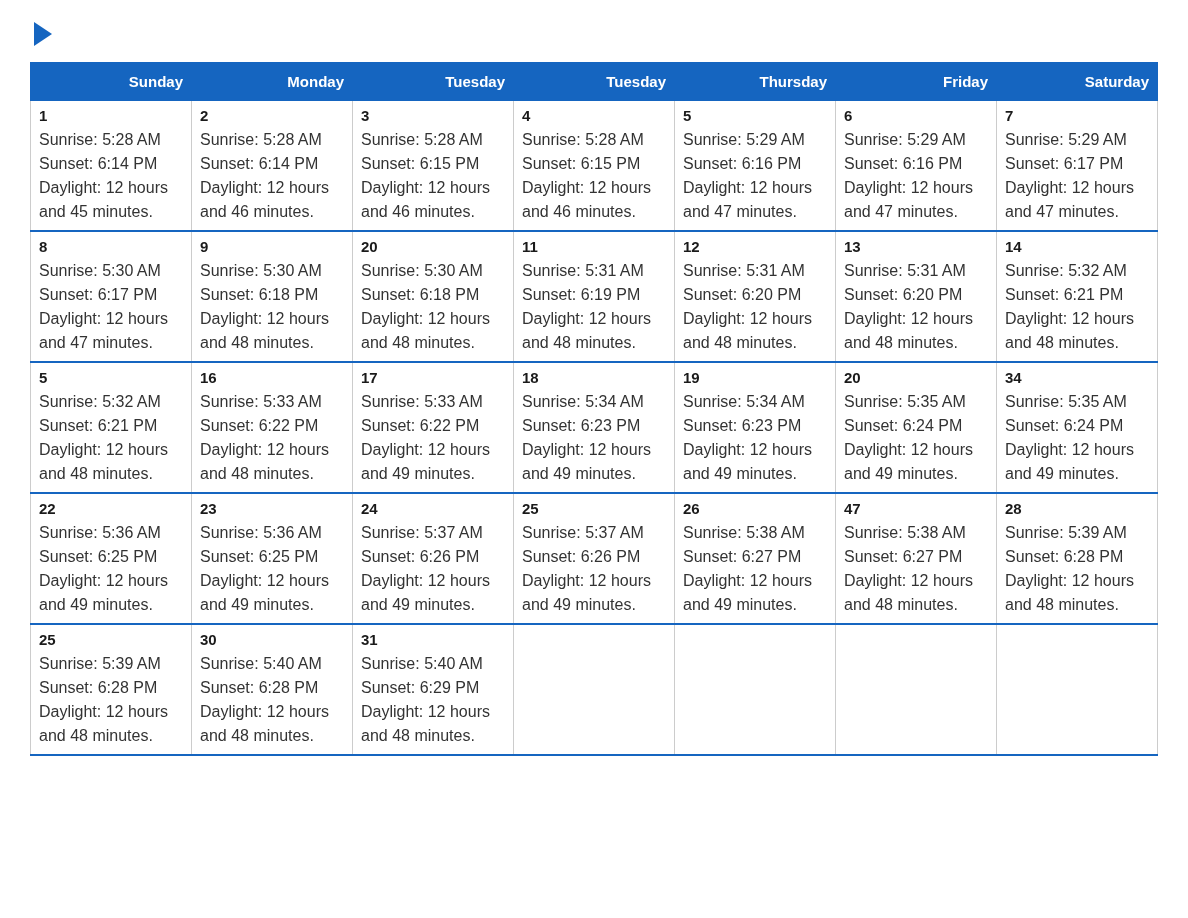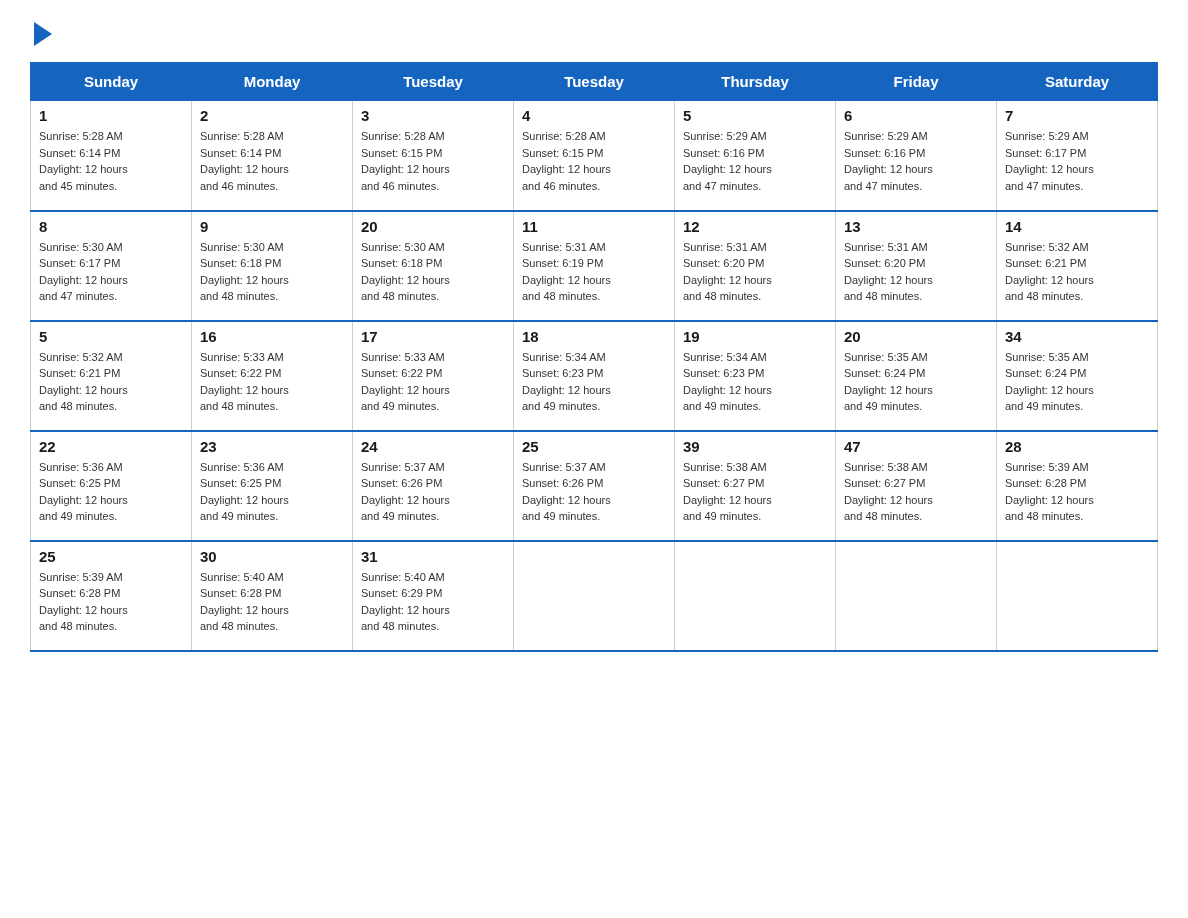--- a/index.html
+++ b/index.html
@@ -68,42 +68,42 @@
       table-layout: fixed;
     }
     thead tr {
       background-color: #1565c0;
     }
     thead th {
       color: #fff;
       font-size: 15px;
       font-weight: bold;
       padding: 10px 8px;
-      text-align: center;
+      text-align: right;
       border: 1px solid #1565c0;
     }
     tbody td {
       vertical-align: top;
       padding: 6px 8px;
       border: 1px solid #ccc;
       font-size: 12px;
       color: #333;
       height: 110px;
     }
     tbody tr {
       border-bottom: 2px solid #1565c0;
     }
     .day-number {
       font-size: 15px;
       font-weight: bold;
       color: #1a1a1a;
       margin-bottom: 4px;
     }
     .day-info {
-      font-size: 11px;
+      font-size: 16px;
       color: #333;
       line-height: 1.5;
     }
     .empty-cell {
       background: #fff;
     }
   </style>
 </head>
 <body>
 
@@ -360,21 +360,21 @@
         <td>
           <div class="day-number">25</div>
         <div class="day-info">
           Sunrise: 5:37 AM<br>
           Sunset: 6:26 PM<br>
           Daylight: 12 hours<br>
           and 49 minutes.
         </div>
         </td>
         <td>
-          <div class="day-number">39</div>
+          <div class="day-number">26</div>
         <div class="day-info">
           Sunrise: 5:38 AM<br>
           Sunset: 6:27 PM<br>
           Daylight: 12 hours<br>
           and 49 minutes.
         </div>
         </td>
         <td>
           <div class="day-number">47</div>
         <div class="day-info">

